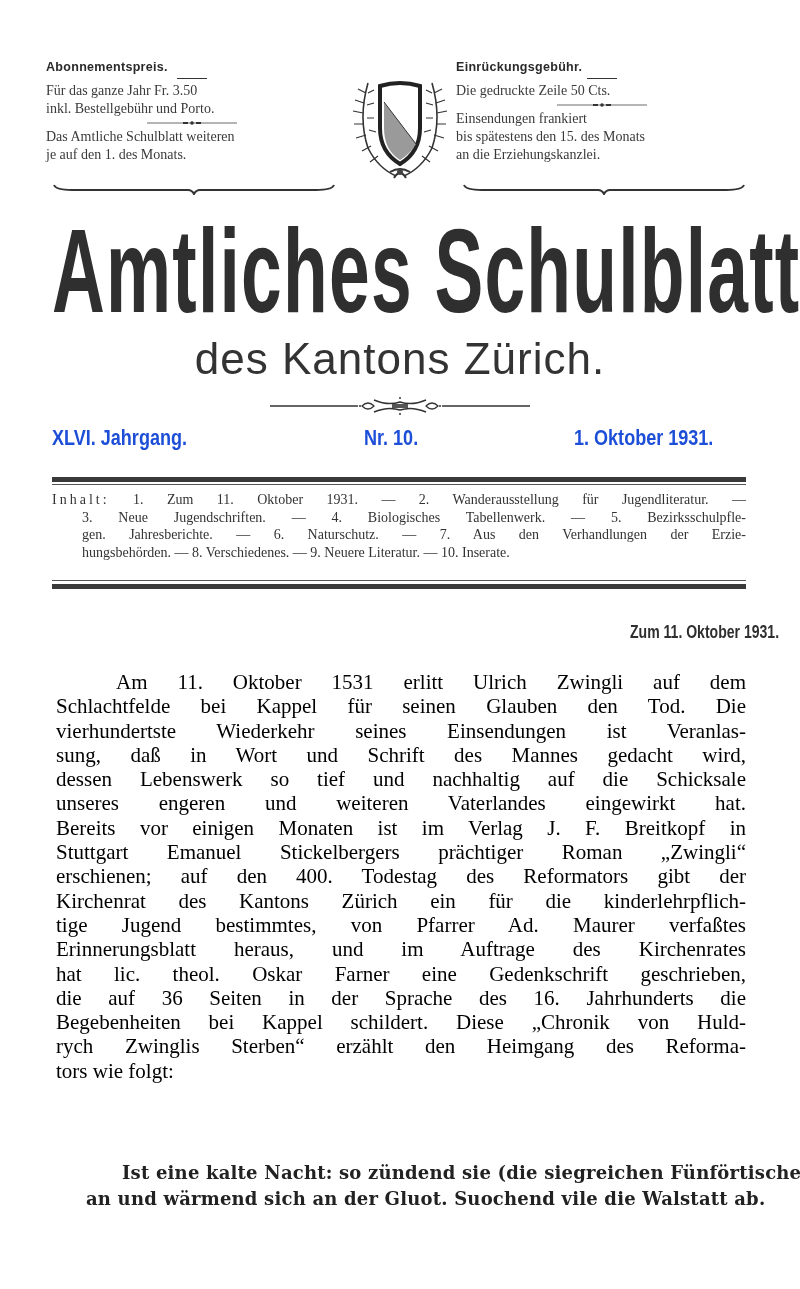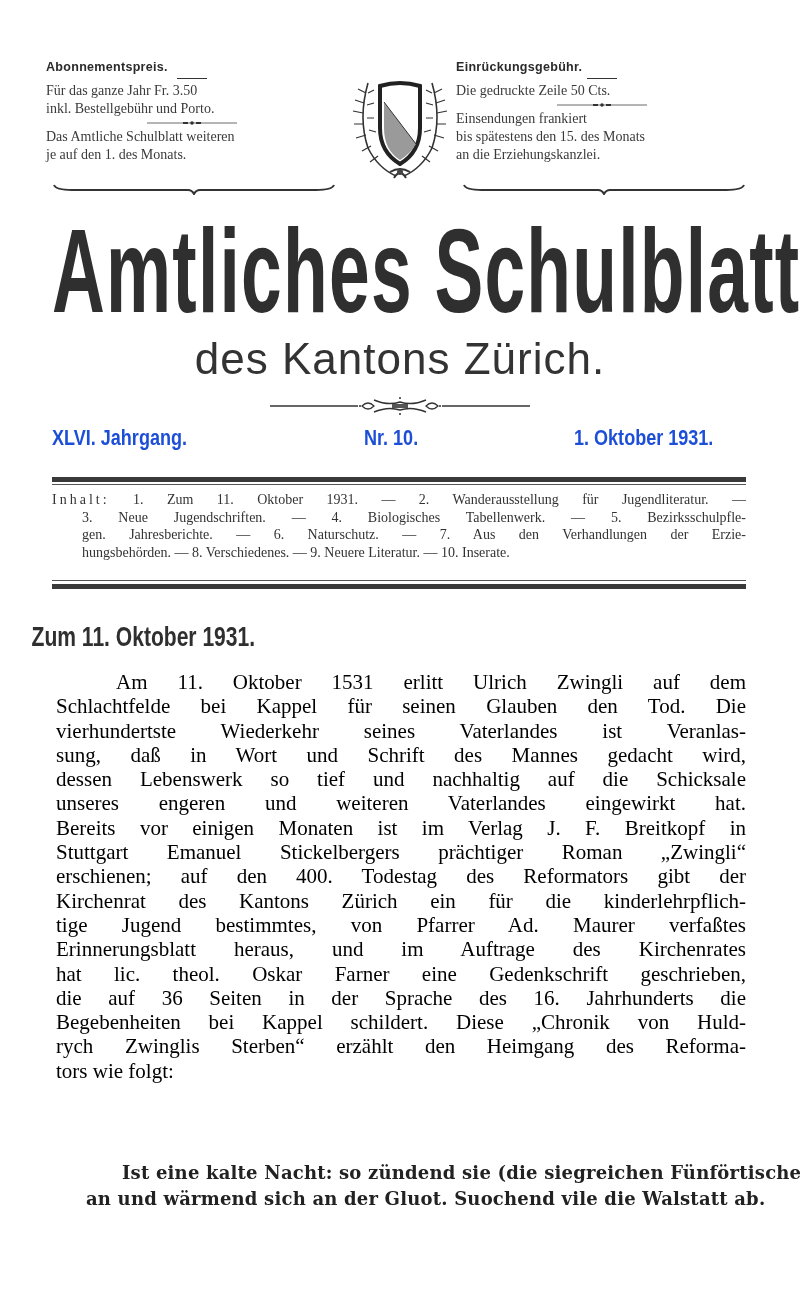--- a/index.html
+++ b/index.html
@@ -25,21 +25,21 @@
 
   .issue-row { position: absolute; left: 52px; top: 425px; width: 700px; height: 34px; font-family: "Liberation Sans", sans-serif; font-weight: bold; font-size: 22px; color: #1d4ed8; }
   .issue-row span { position: absolute; top: 0; display: inline-block; transform: scaleX(0.82); transform-origin: left top; white-space: nowrap; }
 
   .thickrule { position: absolute; left: 52px; width: 694px; height: 5px; background: #3a3a3a; }
   .thinrule { position: absolute; left: 52px; width: 694px; height: 1px; background: #555; }
 
   .toc { position: absolute; left: 52px; top: 491px; width: 694px; font-family: "Liberation Serif", serif; font-size: 14px; line-height: 17.5px; color: #333; text-align: justify; }
   .toc .label { letter-spacing: 3px; }
 
-  .art-title { position: absolute; left: 0; width: 800px; top: 622px; text-align: left; font-family: "Liberation Sans", sans-serif; font-weight: bold; font-size: 27px; color: #2f2f2f; }
+  .art-title { position: absolute; left: 0; width: 800px; top: 622px; text-align: right; font-family: "Liberation Sans", sans-serif; font-weight: bold; font-size: 18px; color: #2f2f2f; }
   .art-title span { display: inline-block; transform: scaleX(0.78); }
 
   .body { position: absolute; left: 56px; top: 670px; width: 690px; font-family: "Liberation Serif", serif; font-size: 21px; line-height: 24.3px; color: #000000; }
   .body .ln { display: block; text-align: justify; text-align-last: justify; white-space: nowrap; overflow: hidden; }
   .body .ln.last { text-align-last: left; }
   .body .ln.indent { padding-left: 60px; }
 
   .frak { position: absolute; left: 56px; top: 1160px; width: 690px; font-family: "DejaVu Serif", serif; font-size: 18px; line-height: 26px; color: #222; font-weight: bold; letter-spacing: 0.2px; }
   .frak .ln { display: block; white-space: nowrap; text-align: justify; text-align-last: justify; }
   .frak .ln.indent { padding-left: 66px; }
@@ -140,21 +140,21 @@
 </div>
 
 <div class="thinrule" style="top:580px"></div>
 <div class="thickrule" style="top:584px"></div>
 
 <div class="art-title"><span>Zum 11. Oktober 1931.</span></div>
 
 <div class="body">
   <span class="ln indent">Am 11. Oktober 1531 erlitt Ulrich Zwingli auf dem</span>
   <span class="ln">Schlachtfelde bei Kappel für seinen Glauben den Tod. Die</span>
-  <span class="ln">vierhundertste Wiederkehr seines Vaterlandes ist Veranlas-</span>
+  <span class="ln">vierhundertste Wiederkehr seines Einsendungen ist Veranlas-</span>
   <span class="ln">sung, daß in Wort und Schrift des Mannes gedacht wird,</span>
   <span class="ln">dessen Lebenswerk so tief und nachhaltig auf die Schicksale</span>
   <span class="ln">unseres engeren und weiteren Vaterlandes eingewirkt hat.</span>
   <span class="ln">Bereits vor einigen Monaten ist im Verlag J. F. Breitkopf in</span>
   <span class="ln">Stuttgart Emanuel Stickelbergers prächtiger Roman „Zwingli“</span>
   <span class="ln">erschienen; auf den 400. Todestag des Reformators gibt der</span>
   <span class="ln">Kirchenrat des Kantons Zürich ein für die kinderlehrpflich-</span>
   <span class="ln">tige Jugend bestimmtes, von Pfarrer Ad. Maurer verfaßtes</span>
   <span class="ln">Erinnerungsblatt heraus, und im Auftrage des Kirchenrates</span>
   <span class="ln">hat lic. theol. Oskar Farner eine Gedenkschrift geschrieben,</span>

